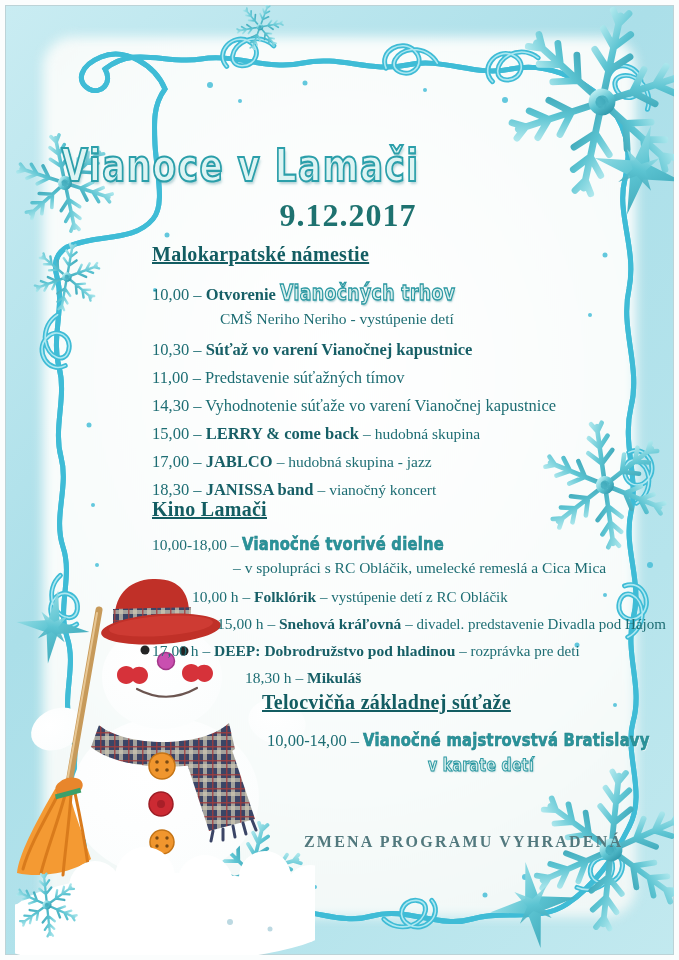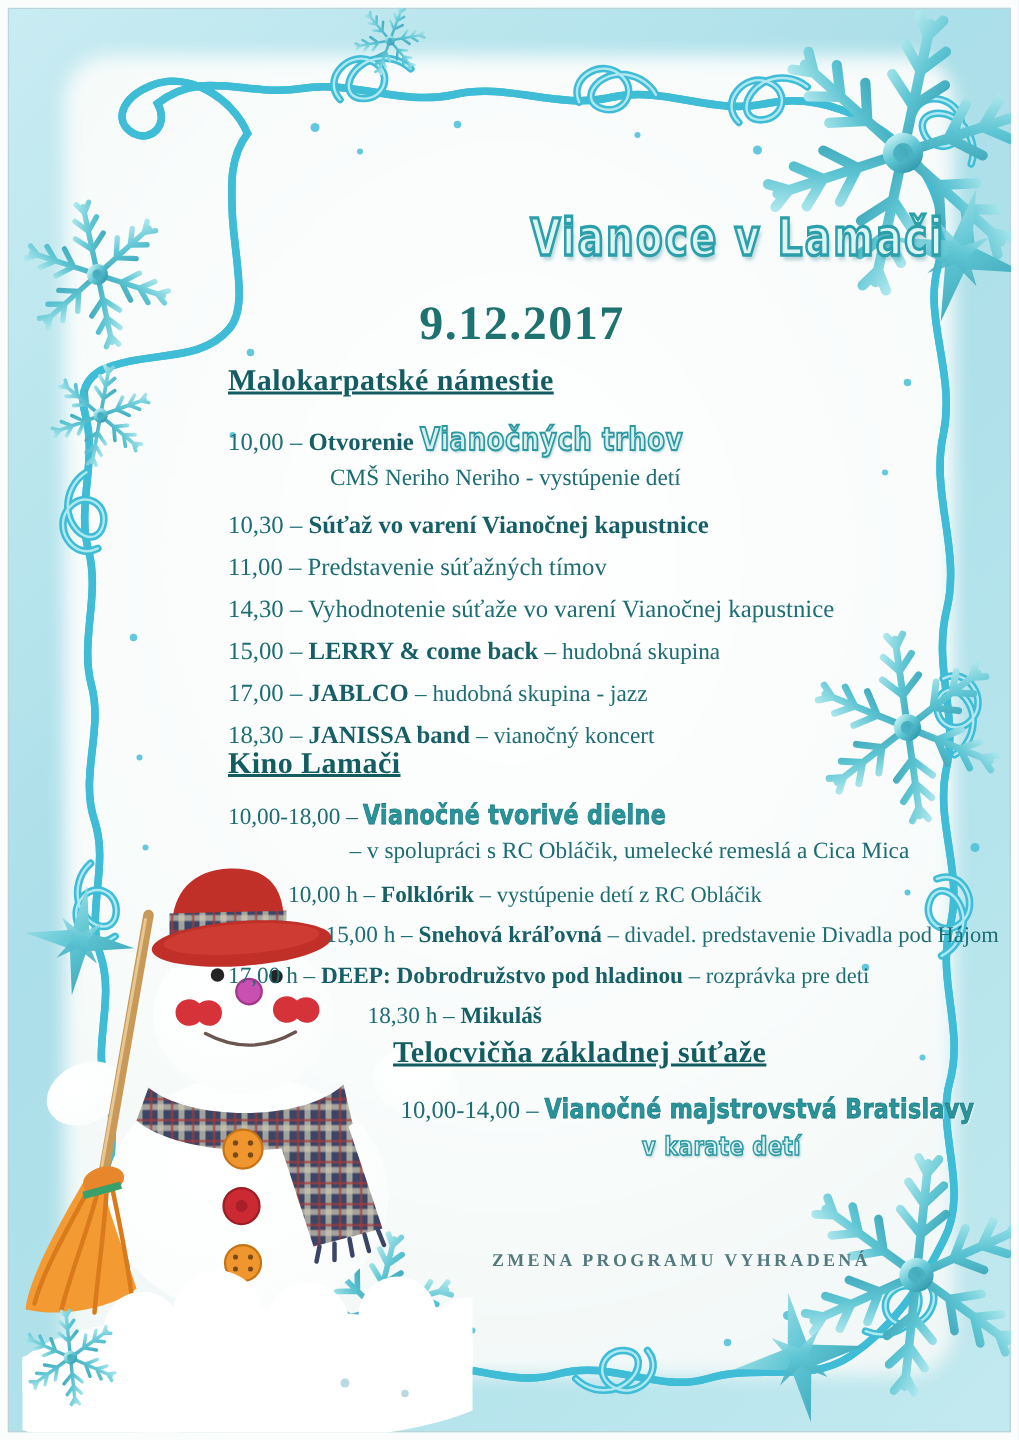--- a/index.html
+++ b/index.html
@@ -10,22 +10,22 @@
     box-shadow:inset 0 0 0 1px #bcd3d7;
     font-family:"Liberation Serif",serif;
   }
   .inner-panel{
     position:absolute;left:38px;top:32px;right:38px;bottom:38px;border-radius:30px;
     background:radial-gradient(120% 95% at 50% 38%,#ffffff 0%,#f7fbfa 50%,#e9f3f2 100%);
     filter:blur(6px);
   }
   svg.layer{position:absolute;left:0;top:0;}
   .title{
-    position:absolute;top:134px;left:0;right:0;text-align:right;z-index:6;
-    font-family:"DejaVu Sans",sans-serif;font-weight:800;font-size:34px;letter-spacing:2px;
+    position:absolute;top:134px;left:0;right:0;text-align:left;z-index:6;
+    font-family:"DejaVu Sans",sans-serif;font-weight:800;font-size:45px;letter-spacing:2px;
     color:#ddf4f3;-webkit-text-stroke:2.2px #2b9faa;
     text-shadow:2px 3px 3px rgba(54,138,150,.35);
     white-space:nowrap;
   }
   .title span{display:inline-block;transform:scaleX(.76);transform-origin:50% 50%;}
   .date{
     position:absolute;top:192px;left:17px;right:0;text-align:center;z-index:6;
     font-weight:700;font-size:32px;letter-spacing:1px;color:#1e7270;
   }
   .content{position:absolute;left:147px;top:238px;width:500px;z-index:6;}
@@ -63,21 +63,21 @@
   .sec2 .event{font-size:15.5px;height:27px;line-height:27px;}
   .sec2 .event .d{font-size:15px;}
   .sec2 .e0{height:26px;line-height:26px;}
   .sub1{margin-left:81px;margin-bottom:4px;}
   .ml40{margin-left:40px;} .ml65{margin-left:65px;} .ml78{} .ml93{margin-left:93px;}
   .sec3 h2{margin:0 0 14px 110px;}
   .sec3 .e0{height:24px;line-height:24px;margin-left:115px;}
   .line2{margin-left:276px;line-height:26px;white-space:nowrap;}
   .footer{
     position:absolute;left:299px;top:828px;z-index:6;
-    font-size:12px;font-weight:700;letter-spacing:2.2px;color:#52797e;white-space:nowrap;margin-left:24px;
+    font-size:16px;font-weight:700;letter-spacing:2.2px;color:#52797e;white-space:nowrap;
   }
 </style>
 </head>
 <body>
 
 <div class="poster">
 
   <div class="inner-panel"></div>
 
   <svg class="layer" width="679" height="960" viewBox="0 0 679 960" style="z-index:3">

